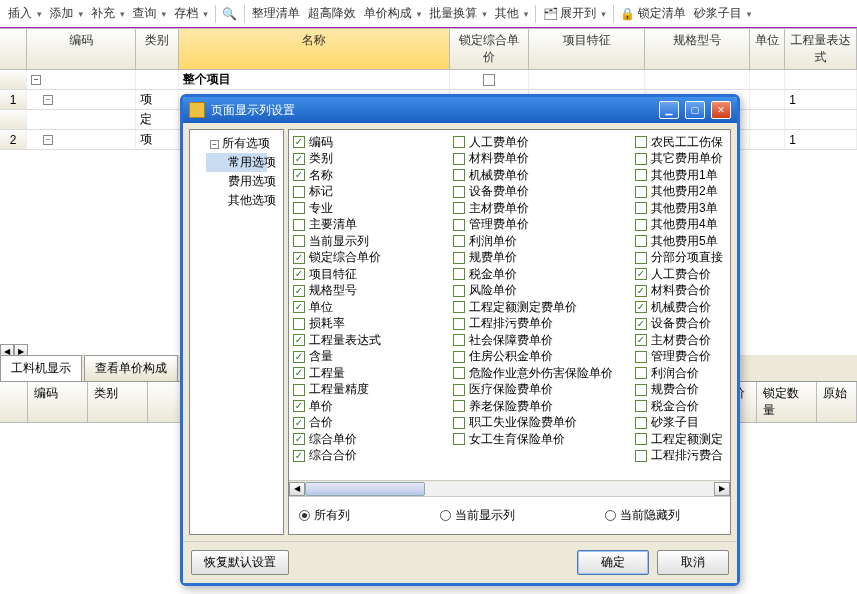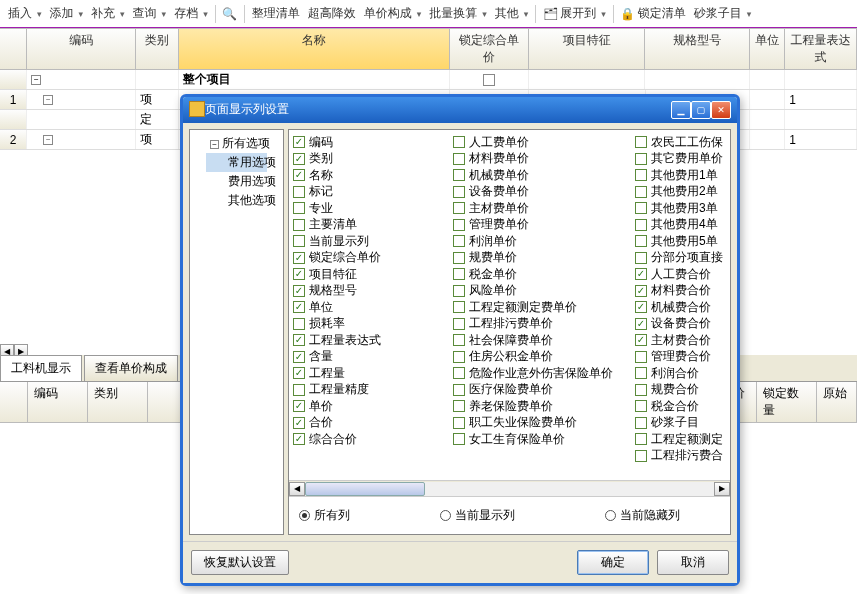--- a/index.html
+++ b/index.html
@@ -28,21 +28,21 @@
 
 .sec-area { position: absolute; left: 0; top: 355px; width: 857px; }
 .tab-row { display: flex; align-items: center; gap: 0; border-bottom: 1px solid #999; background: #ece9d8; }
 .tab-row .tab { padding: 4px 10px; border: 1px solid #999; border-bottom: none; background: linear-gradient(#fff, #e8e4d0); margin-right: 2px; cursor: pointer; }
 .tab-row .tab.active { background: #fff; }
 .sec-header { display: flex; background: linear-gradient(#fdfdfd, #ece9d8); border-bottom: 1px solid #bbb; }
 .sec-header .sh-cell { border-right: 1px solid #bbb; padding: 3px 6px; }
 
 
 .dialog { position: absolute; left: 180px; top: 94px; width: 560px; height: 492px; border: 3px solid #2a6fd6; border-radius: 6px; background: #ece9d8; box-shadow: 2px 3px 10px rgba(0,0,0,.3); display: flex; flex-direction: column; }
-.dlg-title { background: linear-gradient(#3f8fe8, #1b5fc0); color: #fff; padding: 4px 6px; display: flex; align-items: flex-start; border-top-left-radius: 3px; border-top-right-radius: 3px; }
+.dlg-title { background: linear-gradient(#3f8fe8, #1b5fc0); color: #fff; padding: 4px 6px; display: flex; align-items: center; gap: 6px; border-top-left-radius: 3px; border-top-right-radius: 3px; }
 .dlg-title .spacer { flex: 1; }
 .dlg-title .wbtn { width: 20px; height: 18px; border: 1px solid #fff; display: inline-flex; align-items: center; justify-content: center; background: linear-gradient(#6aa7ef, #2a6fd6); cursor: pointer; font-size: 9px; color: #fff; border-radius: 2px; }
 .dlg-title .wbtn.close { background: linear-gradient(#f08d6e, #d13c14); }
 .dlg-title .ticon { width: 16px; height: 16px; background: #f0c040; border: 1px solid #b08020; }
 
 .dlg-body { flex: 1; display: flex; background: #ece9d8; padding: 6px; gap: 4px; overflow: hidden; }
 .tree-pane { width: 95px; background: #fff; border: 1px solid #888; padding: 4px 16px; }
 .tree-pane .tnode { padding: 1px 0 1px 4px; white-space: nowrap; cursor: pointer; }
 .tree-pane .tnode.root { font-weight: normal; }
 .tree-pane .tnode.sel { background: #c8ddf2; }
@@ -317,20 +317,24 @@
               <span class="ck-box"></span>
               <span>工程量精度</span>
             </div>
             <div class="ck-item">
               <span class="ck-box on"></span>
               <span>单价</span>
             </div>
             <div class="ck-item">
               <span class="ck-box on"></span>
               <span>合价</span>
+            </div>
+            <div class="ck-item">
+              <span class="ck-box on"></span>
+              <span>综合单价</span>
             </div>
             <div class="ck-item">
               <span class="ck-box on"></span>
               <span>综合合价</span>
             </div>
           </div>
           <div class="check-col c2">
             <div class="ck-item">
               <span class="ck-box"></span>
               <span>人工费单价</span>

